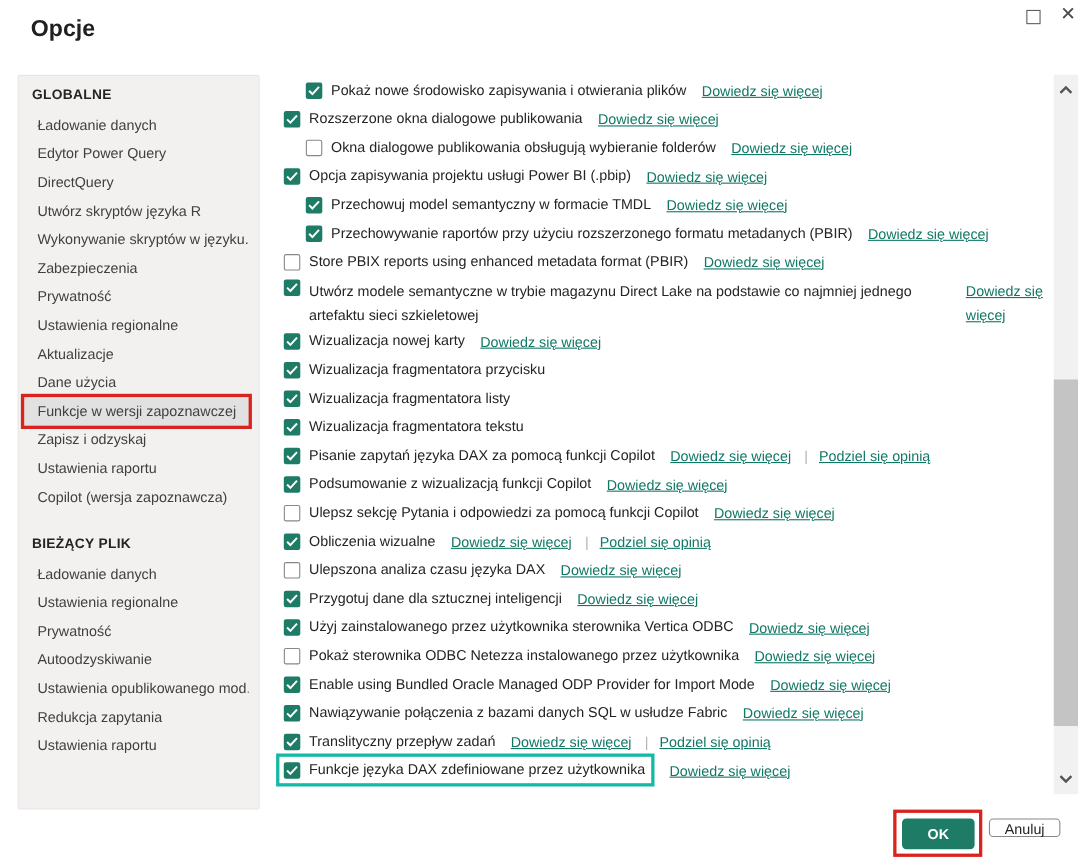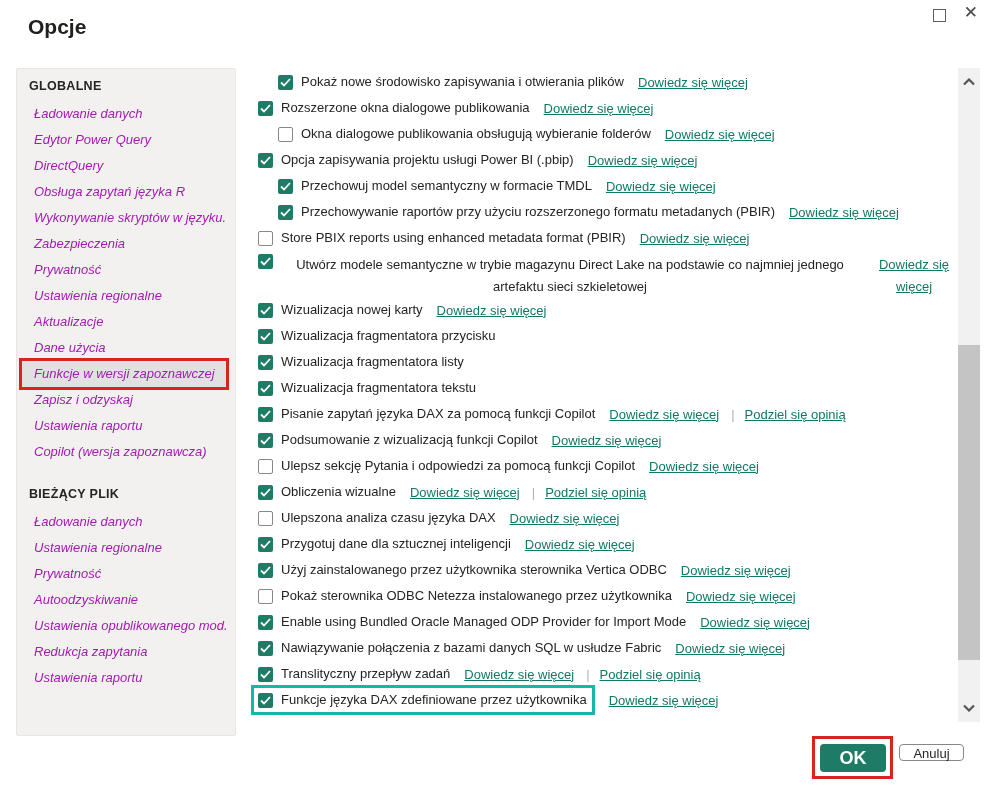--- a/index.html
+++ b/index.html
@@ -15,27 +15,27 @@
 
   
   .sidebar{
     position:absolute;left:16px;top:68px;width:220px;height:668px;
     background:#f2f1f0;border:1px solid #e7e6e5;border-radius:2px;box-sizing:border-box;
     padding-top:0;
   }
   .side-header{font-size:12.5px;font-weight:700;letter-spacing:.3px;color:#252423;
     padding:10px 8px 8px 12px;}
   .side-header.second{margin-top:12px;}
-  .side-item{font-size:13px;color:#a21caf;height:26px;line-height:26px;
-    margin:0 9px 0 5px;padding-left:12px;white-space:nowrap;overflow:hidden;cursor:default;font-style:italic;}
+  .side-item{font-size:13px;color:#404040;height:26px;line-height:26px;
+    margin:0 9px 0 5px;padding-left:12px;white-space:nowrap;overflow:hidden;cursor:default;}
   .side-item.selected{background:#e1e1e1;box-shadow:0 0 0 3px #d9231f;}
 
   
   .content{position:absolute;left:258px;top:69px;width:692px;}
-  .opt-row{display:flex;align-items:center;height:26px;font-size:13px;text-align:center;}
+  .opt-row{display:flex;align-items:center;height:26px;font-size:13px;}
   .opt-row.two-line{height:46px;align-items:flex-start;padding-top:3px;box-sizing:border-box;}
   .opt-row .indent1{width:20px;flex:0 0 20px;}
   .cbx{width:15px;height:15px;flex:0 0 15px;border-radius:2px;box-sizing:border-box;
     display:flex;align-items:center;justify-content:center;margin-right:8px;}
   .cbx.checked{background:#1e7b66;}
   .cbx.unchecked{background:#fff;border:1px solid #8a8886;}
   .cbx svg{display:block;}
   .opt-label{color:#252423;line-height:20px;}
   .opt-link{color:#117865;text-decoration:underline;margin-left:14px;white-space:nowrap;cursor:pointer;}
   .link-sep{color:#b5b1ad;margin-left:12px;}
@@ -51,21 +51,21 @@
   .scrollbar{position:absolute;right:8px;top:68px;width:22px;height:654px;background:#f1f1f1;}
   .sb-arrow{position:absolute;left:0;width:22px;height:20px;display:flex;align-items:center;justify-content:center;}
   .sb-up{top:4px;}
   .sb-down{bottom:4px;}
   .sb-thumb{position:absolute;left:0;top:277px;width:22px;height:315px;background:#c4c4c4;cursor:pointer;}
 
   
   .footer-ok-annot{position:absolute;left:812px;top:736px;width:81px;height:43px;
     border:3px solid #d9231f;box-sizing:border-box;}
   .btn-ok{position:absolute;left:820px;top:744px;width:66px;height:28px;background:#1e7b66;
-    color:#fff;font-size:18px;font-weight:700;border:none;border-radius:4px;
+    color:#fff;font-size:13px;font-weight:700;border:none;border-radius:4px;
     font-family:"Liberation Sans",sans-serif;cursor:pointer;}
   .btn-cancel{position:absolute;left:899px;top:744px;width:65px;height:17px;background:#fff;
     color:#252423;font-size:13px;border:1px solid #8a8886;border-radius:4px;
     font-family:"Liberation Sans",sans-serif;cursor:pointer;}
 </style>
 </head>
 <body>
 
 <div class="window">
 
@@ -74,21 +74,21 @@
     <span class="btn-close">✕</span>
   </div>
 
   <div class="dialog-title">Opcje</div>
 
   <div class="sidebar" id="sidebar">
       <div class="side-header">GLOBALNE</div>
       <div class="side-item">Ładowanie danych</div>
       <div class="side-item">Edytor Power Query</div>
       <div class="side-item">DirectQuery</div>
-      <div class="side-item">Obsługa zapytań języka R</div>
+      <div class="side-item">Utwórz skryptów języka R</div>
       <div class="side-item">Wykonywanie skryptów w języku...</div>
       <div class="side-item">Zabezpieczenia</div>
       <div class="side-item">Prywatność</div>
       <div class="side-item">Ustawienia regionalne</div>
       <div class="side-item">Aktualizacje</div>
       <div class="side-item">Dane użycia</div>
       <div class="side-item selected">Funkcje w wersji zapoznawczej</div>
       <div class="side-item">Zapisz i odzyskaj</div>
       <div class="side-item">Ustawienia raportu</div>
       <div class="side-item">Copilot (wersja zapoznawcza)</div>

